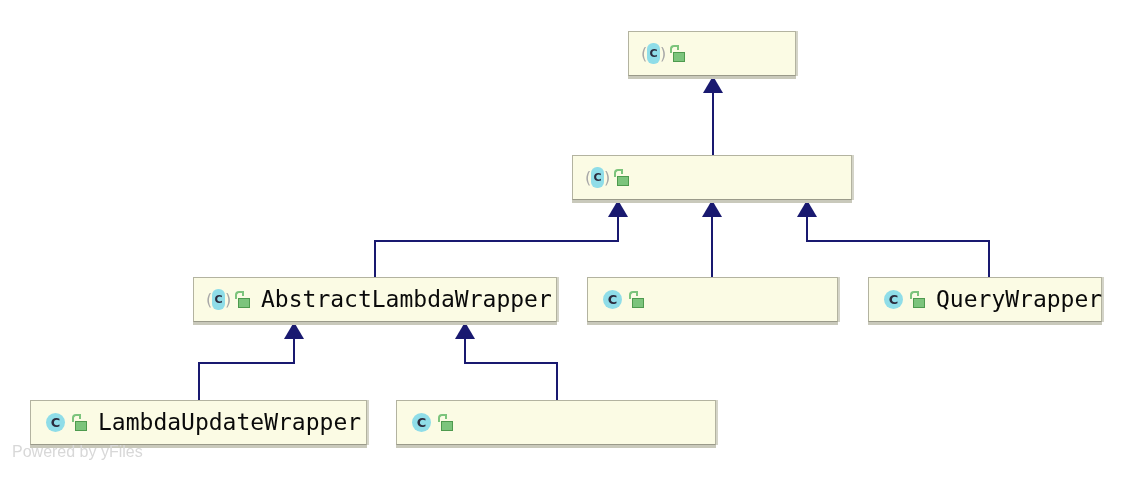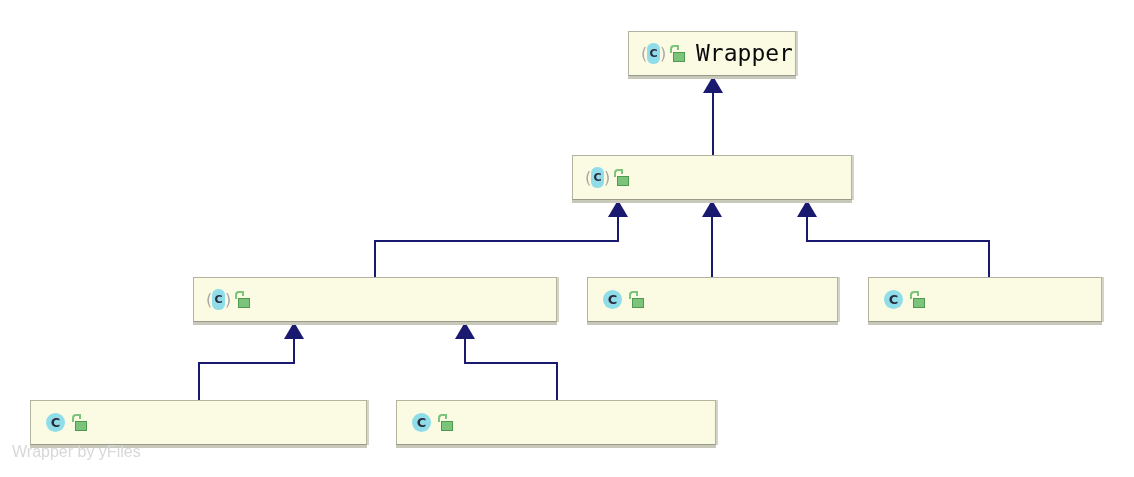--- a/index.html
+++ b/index.html
@@ -201,21 +201,20 @@
         <span class="paren l">(</span>
         <span class="disc"></span>
         <span class="cee">C</span>
         <span class="paren r">)</span>
       </span>
       <span class="ico-lock">
         <span class="shackle"></span>
         <span class="body"></span>
       </span>
     </span>
-    <span class="node-label">Wrapper</span>
   </div>
 
   <div class="node" style="left:572px; top:155px; width:280px; height:45px;">
     <span class="icons">
       <span class="ico-class abstract">
         <span class="paren l">(</span>
         <span class="disc"></span>
         <span class="cee">C</span>
         <span class="paren r">)</span>
       </span>
@@ -232,20 +231,21 @@
         <span class="paren l">(</span>
         <span class="disc"></span>
         <span class="cee">C</span>
         <span class="paren r">)</span>
       </span>
       <span class="ico-lock">
         <span class="shackle"></span>
         <span class="body"></span>
       </span>
     </span>
+    <span class="node-label">AbstractLambdaWrapper</span>
   </div>
 
   <div class="node" style="left:587px; top:277px; width:251px; height:45px;">
     <span class="icons">
       <span class="ico-class">
         <span class="disc"></span>
         <span class="cee">C</span>
       </span>
       <span class="ico-lock">
         <span class="shackle"></span>
@@ -258,43 +258,45 @@
     <span class="icons">
       <span class="ico-class">
         <span class="disc"></span>
         <span class="cee">C</span>
       </span>
       <span class="ico-lock">
         <span class="shackle"></span>
         <span class="body"></span>
       </span>
     </span>
+    <span class="node-label">QueryWrapper</span>
   </div>
 
   <div class="node" style="left:30px; top:400px; width:337px; height:45px;">
     <span class="icons">
       <span class="ico-class">
         <span class="disc"></span>
         <span class="cee">C</span>
       </span>
       <span class="ico-lock">
         <span class="shackle"></span>
         <span class="body"></span>
       </span>
     </span>
+    <span class="node-label">LambdaUpdateWrapper</span>
   </div>
 
   <div class="node" style="left:396px; top:400px; width:320px; height:45px;">
     <span class="icons">
       <span class="ico-class">
         <span class="disc"></span>
         <span class="cee">C</span>
       </span>
       <span class="ico-lock">
         <span class="shackle"></span>
         <span class="body"></span>
       </span>
     </span>
   </div>
 
-  <div id="watermark">Wrapper by yFiles</div>
+  <div id="watermark">Powered by yFiles</div>
 
 </div>
 
 </body></html>

